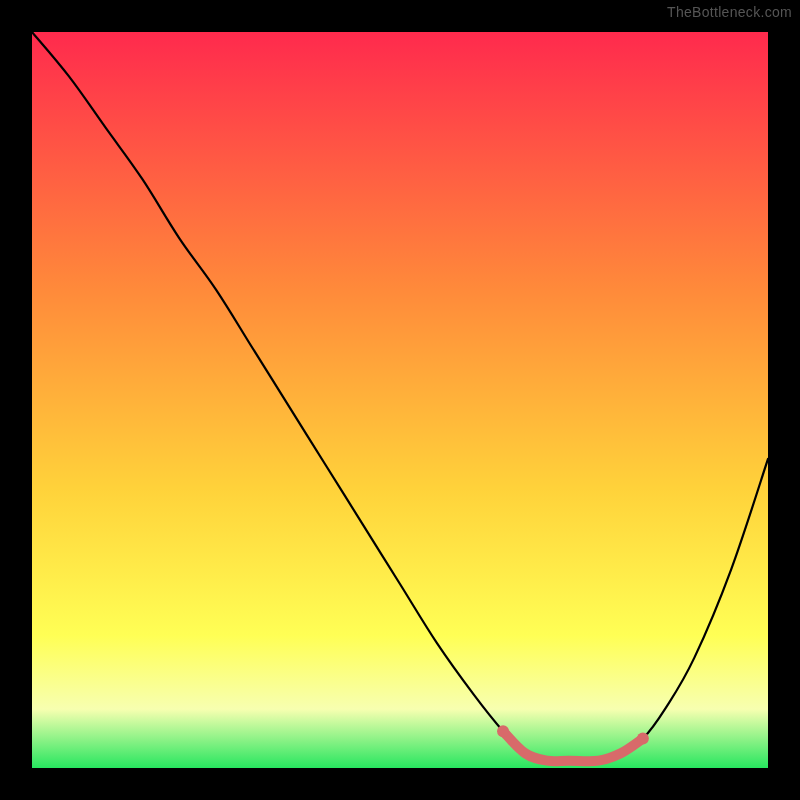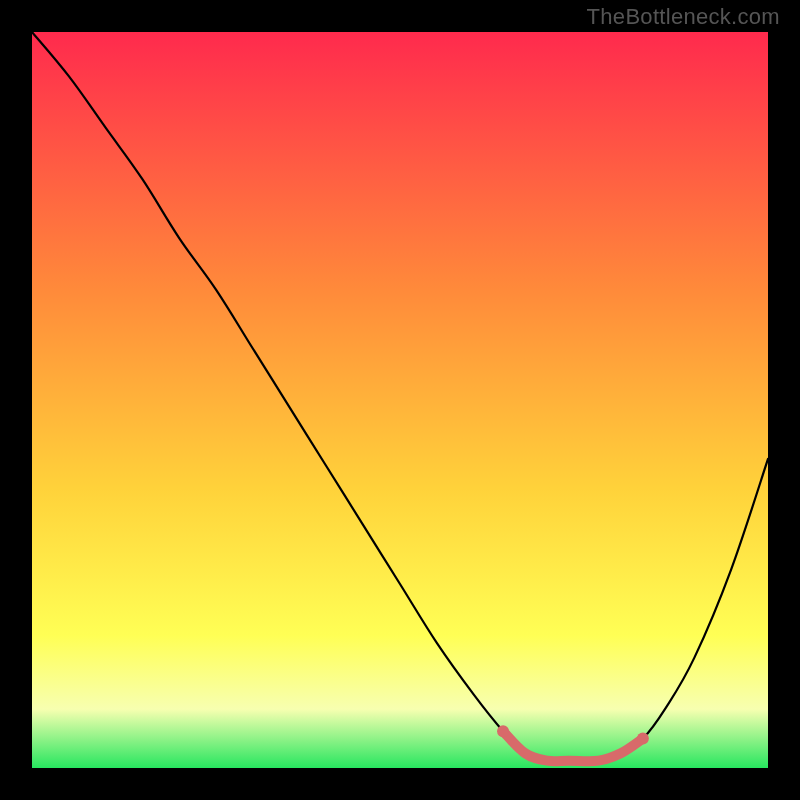--- a/index.html
+++ b/index.html
@@ -13,23 +13,23 @@
   }
   .outer {
     position: relative;
     width: 800px;
     height: 800px;
     background: #000;
   }
   .watermark {
     position: absolute;
     top: 4px;
-    right: 20px;
+    right: 8px;
     color: #555555;
-    font-size: 22px;
+    font-size: 14px;
     font-weight: 500;
     letter-spacing: 0.3px;
     z-index: 5;
     margin-left: 40px;
   }
   .plot {
     position: absolute;
     left: 32px;
     top: 32px;
     width: 736px;

